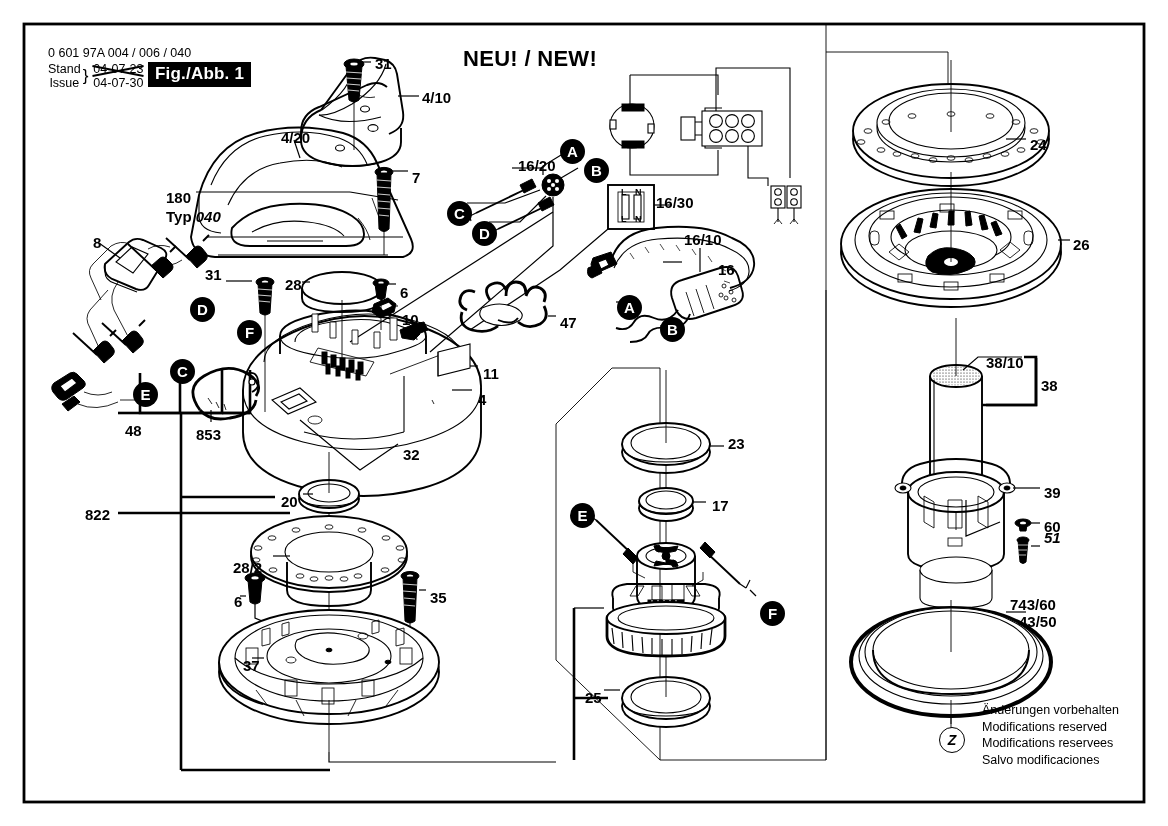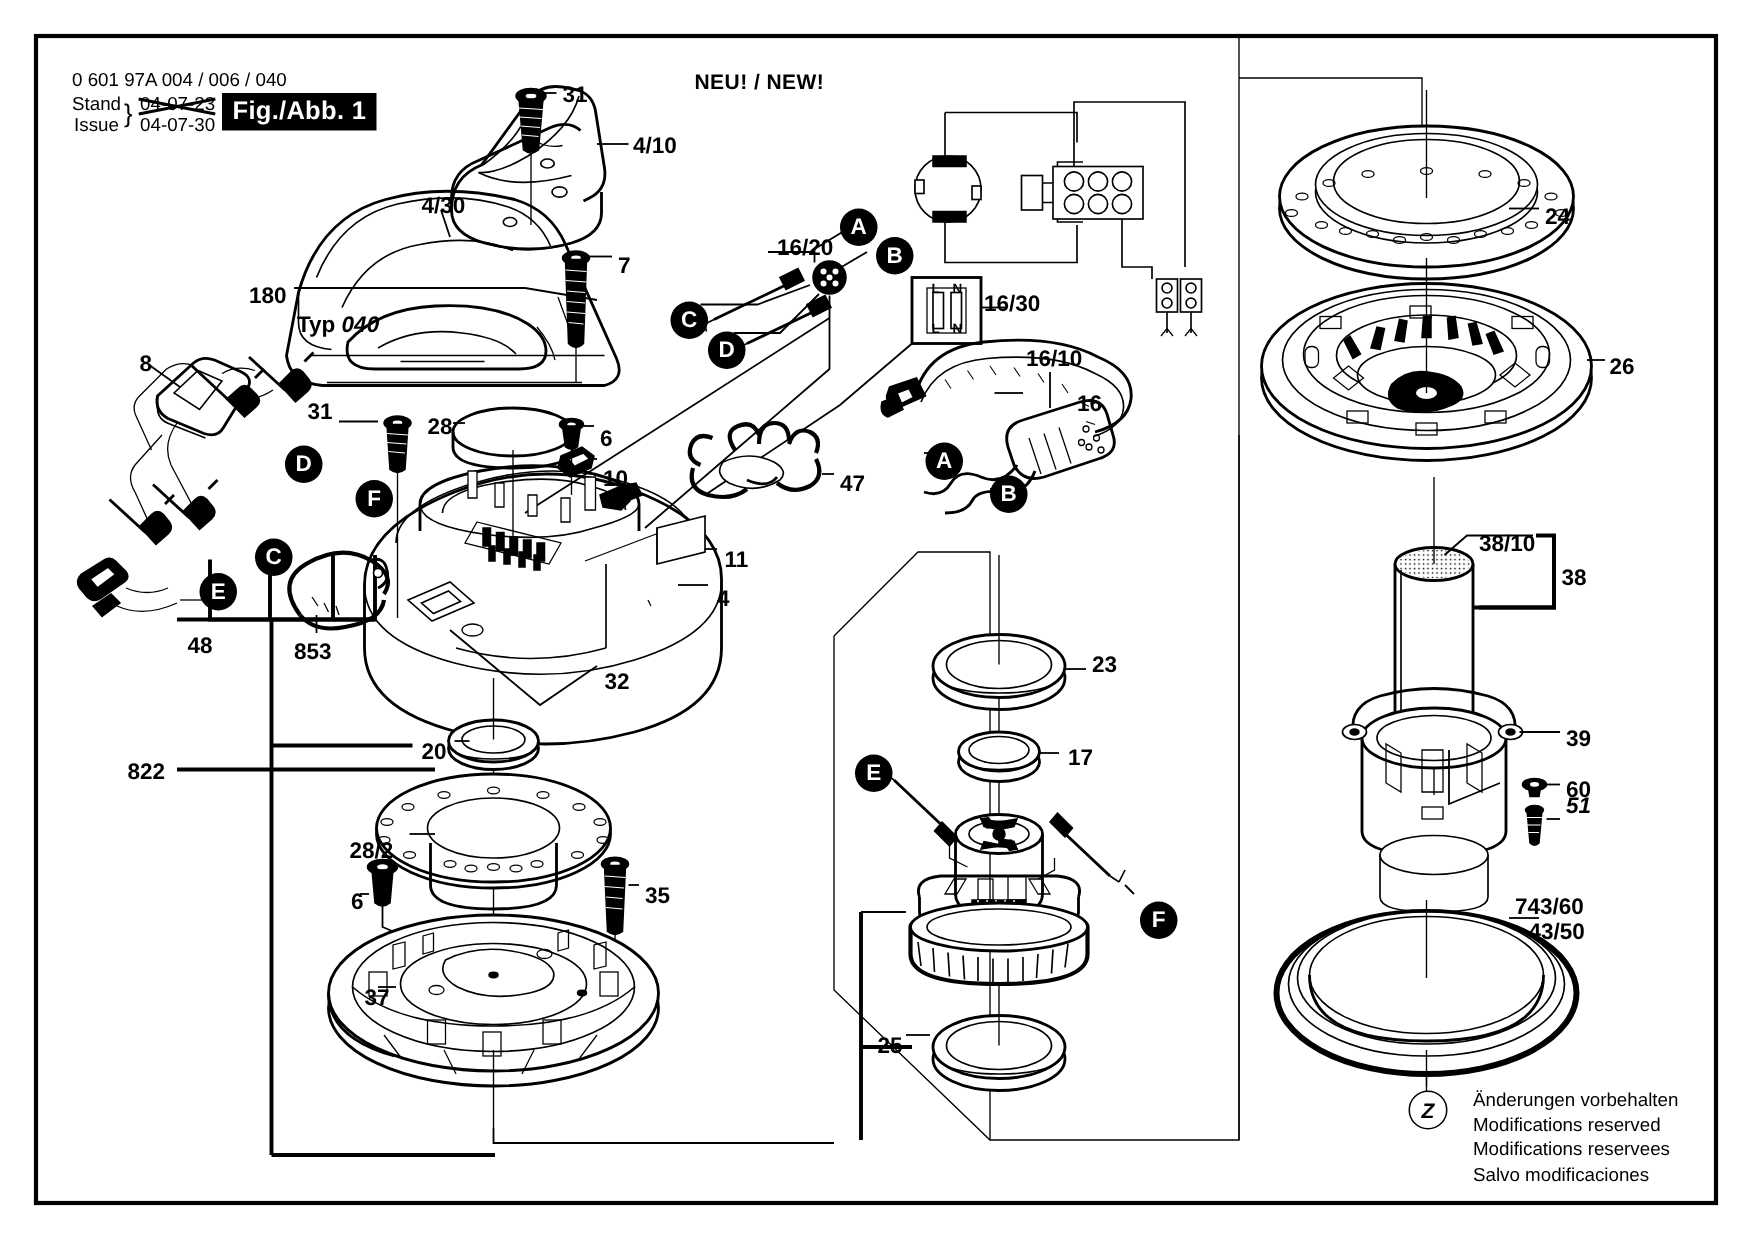--- a/index.html
+++ b/index.html
@@ -12,21 +12,21 @@
   #sheet{position:absolute;left:0;top:0;width:1168px;height:826px;}
   svg#art{position:absolute;left:0;top:0;width:1168px;height:826px;}
 
   
   .lbl{position:absolute;font-weight:bold;font-size:15px;line-height:1;white-space:nowrap;}
   .hdr{position:absolute;font-size:12.5px;line-height:1.18;white-space:nowrap;font-weight:normal;}
   .figbox{
     position:absolute;background:#000;color:#fff;font-weight:bold;
     font-size:17px;padding:2px 7px 3px 7px;letter-spacing:.2px;
   }
-  .title{position:absolute;font-weight:bold;font-size:14px;letter-spacing:.3px;}
+  .title{position:absolute;font-weight:bold;font-size:22px;letter-spacing:.3px;}
   .typ{position:absolute;font-weight:bold;font-size:15px;}
   .typ i{font-style:italic;font-weight:bold;font-size:15px;}
   .disc{position:absolute;font-size:12.5px;line-height:1.32;white-space:nowrap;}
 
   .strike{position:relative;display:inline-block;}
   .strike .s1,.strike .s2{
     position:absolute;left:-1px;right:-1px;top:50%;height:1.6px;background:#000;
   }
   .strike .s1{transform:rotate(11deg);}
   .strike .s2{transform:rotate(-11deg);}
@@ -793,44 +793,44 @@
       <td style="padding:0;"><span>04-07-30</span></td>
     </tr>
   </tbody>
       </table>
 </div>
 
 <div class="figbox" style="left:148px;top:62px;"><span>Fig./Abb. 1</span></div>
 
 <div class="title" style="left:463px;top:46px;"><span>NEU! / NEW!</span></div>
 
-<div class="typ" style="left:166px;top:208px;margin-left:32px;">
+<div class="typ" style="left:166px;top:208px;">
   <span>Typ</span>&nbsp;<i>040</i>
 </div>
 
 <div class="lbl" style="left:621px;top:188px;font-size:9px;"><span>L</span></div>
 <div class="lbl" style="left:635px;top:188px;font-size:9px;"><span>N</span></div>
 <div class="lbl" style="left:621px;top:215px;font-size:9px;"><span>L</span></div>
 <div class="lbl" style="left:635px;top:215px;font-size:9px;"><span>N</span></div>
 
 <div class="zmark" style="left:939px;top:727px;">
       <span>Z</span>
     </div>
 
-<div class="disc" style="left:982px;top:725px;">
+<div class="disc" style="left:982px;top:702px;">
   <div><span>Änderungen vorbehalten</span></div>
   <div><span>Modifications reserved</span></div>
   <div><span>Modifications reservees</span></div>
   <div><span>Salvo modificaciones</span></div>
 </div>
 
 <div id="callout-layer">
       <div class="lbl" style="left: 375px; top: 56px;">31</div>
       <div class="lbl" style="left: 422px; top: 90px;">4/10</div>
-      <div class="lbl" style="left: 281px; top: 130px;">4/30</div>
+      <div class="lbl" style="left: 281px; top: 130px;">4/20</div>
       <div class="lbl" style="left: 412px; top: 170px;">7</div>
       <div class="lbl" style="left: 166px; top: 190px;">180</div>
       <div class="lbl" style="left: 518px; top: 158px;">16/20</div>
       <div class="lbl" style="left: 656px; top: 195px;">16/30</div>
       <div class="lbl" style="left: 718px; top: 262px;">16</div>
       <div class="lbl" style="left: 684px; top: 232px;">16/10</div>
       <div class="lbl" style="left: 1030px; top: 137px;">24</div>
       <div class="lbl" style="left: 1073px; top: 237px;">26</div>
       <div class="lbl" style="left: 93px; top: 235px;">8</div>
       <div class="lbl" style="left: 205px; top: 267px;">31</div>

